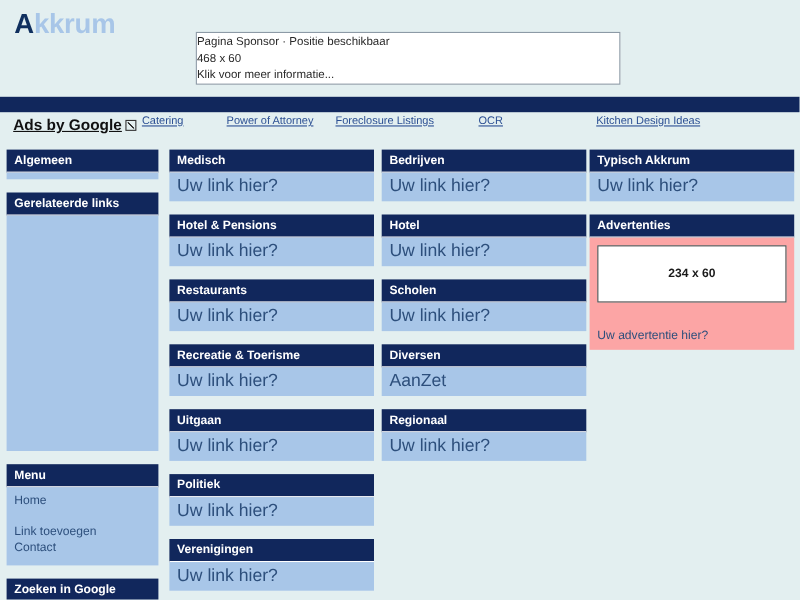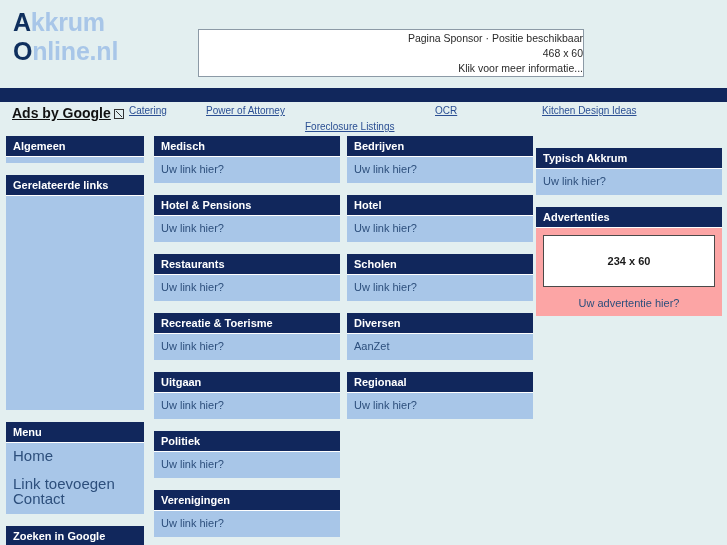--- a/index.html
+++ b/index.html
@@ -44,24 +44,23 @@
     position: absolute;
     left: 178px;
     top: 29px;
     width: 386px;
     height: 48px;
     background: #ffffff;
     border: 1px solid #8c9aa6;
     box-sizing: border-box;
     display: flex;
     flex-direction: column;
-    align-items: flex-end;
+    align-items: flex-start;
     justify-content: center;
     gap: 3px;
-    margin-left: 20px;
   }
   #sponsor-box .sp-line {
     font-size: 10.5px;
     color: #2a2a2a;
     line-height: 12px;
   }
 
   
   #ads-strip {
     position: relative;
@@ -126,21 +125,21 @@
     position: absolute;
     left: 0;
     top: 136px;
     width: 727px;
     height: 409px;
   }
   .col { position: absolute; top: 0; }
   #col-left   { left: 6px;   width: 138px; }
   #col-mid    { left: 154px; width: 186px; }
   #col-third  { left: 347px; width: 186px; }
-  #col-right  { left: 536px; width: 186px; margin-top: 12px; }
+  #col-right  { left: 536px; width: 186px; }
 
   
   .block {
     margin-bottom: 12px;
   }
   .block-title {
     background: #11275c;
     color: #ffffff;
     font-size: 11px;
     font-weight: bold;
@@ -150,40 +149,40 @@
   }
   .block-body {
     background: #a8c6e8;
     padding: 5px 7px 6px 7px;
     min-height: 10px;
   }
   .block-body a,
   .block-body .entry {
     display: block;
     color: #2d4f7c;
-    font-size: 11px;
+    font-size: 16px;
     line-height: 15px;
     text-decoration: none;
   }
   .body-empty {
     background: #a8c6e8;
     height: 6px;
   }
   .body-tall {
     background: #a8c6e8;
     height: 214px;
   }
   .body-menu {
     background: #a8c6e8;
     padding: 5px 7px 8px 7px;
   }
   .body-menu a {
     display: block;
     color: #2d4f7c;
-    font-size: 15px;
+    font-size: 11px;
     line-height: 15px;
     text-decoration: none;
   }
   .body-menu .gap {
     height: 13px;
   }
 
   
   .ad-body {
     background: #fca5a5;
@@ -196,54 +195,53 @@
     border: 1px solid #4a4a4a;
     box-sizing: border-box;
     display: flex;
     align-items: center;
     justify-content: center;
     font-size: 11px;
     font-weight: bold;
     color: #1a1a1a;
   }
   .ad-caption {
-    text-align: center;
+    text-align: left;
     font-size: 11px;
     color: #2d4f7c;
-    padding-top: 10px;
+    padding-top: 24px;
     line-height: 13px;
     text-decoration: none;
     display: block;
   }
 </style>
 </head>
 <body>
 
 <div id="header">
 
   <div id="logo">
     <span class="line"><span class="cap">A</span><span>kkrum</span></span>
-    <span class="line"><span class="cap">O</span><span>nline.nl</span></span>
   </div>
 
   <div id="sponsor-box">
     <div class="sp-line">Pagina Sponsor · Positie beschikbaar</div>
     <div class="sp-line">468 x 60</div>
     <div class="sp-line">Klik voor meer informatie...</div>
   </div>
 
 </div>
 
 <div id="ads-strip">
   <div id="ads-bar"></div>
   <div id="ads-links">
     <a id="ads-by-google" href="#"><span>Ads by Google</span><span class="ext-icon"></span></a>
   <a class="adlink" href="#" style="left: 129px;">Catering</a>
       <a class="adlink" href="#" style="left: 206px;">Power of Attorney</a>
-      <a class="adlink" href="#" style="left: 305px; margin-top: 16px;">Foreclosure Listings</a>
+      <a class="adlink" href="#" style="left: 305px;">Foreclosure Listings</a>
       <a class="adlink" href="#" style="left: 435px;">OCR</a>
       <a class="adlink" href="#" style="left: 498px; padding-left: 44px;">Kitchen Design Ideas</a>
     </div>
 </div>
 
 <div id="columns">
   <div class="col" id="col-left">
       <div class="block">
         <div class="block-title">Algemeen</div>
         <div class="body-empty"></div>

